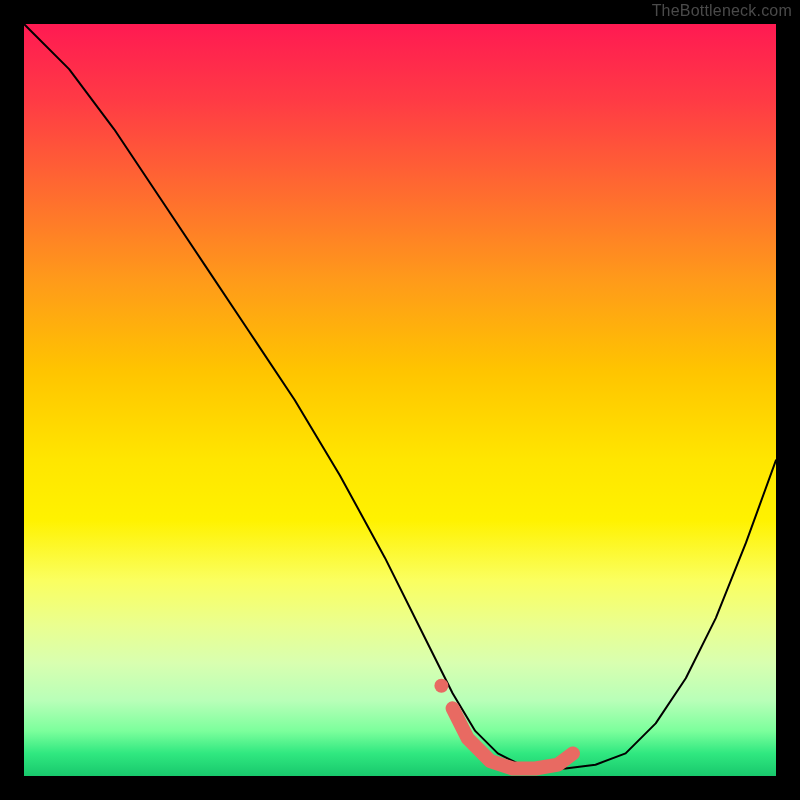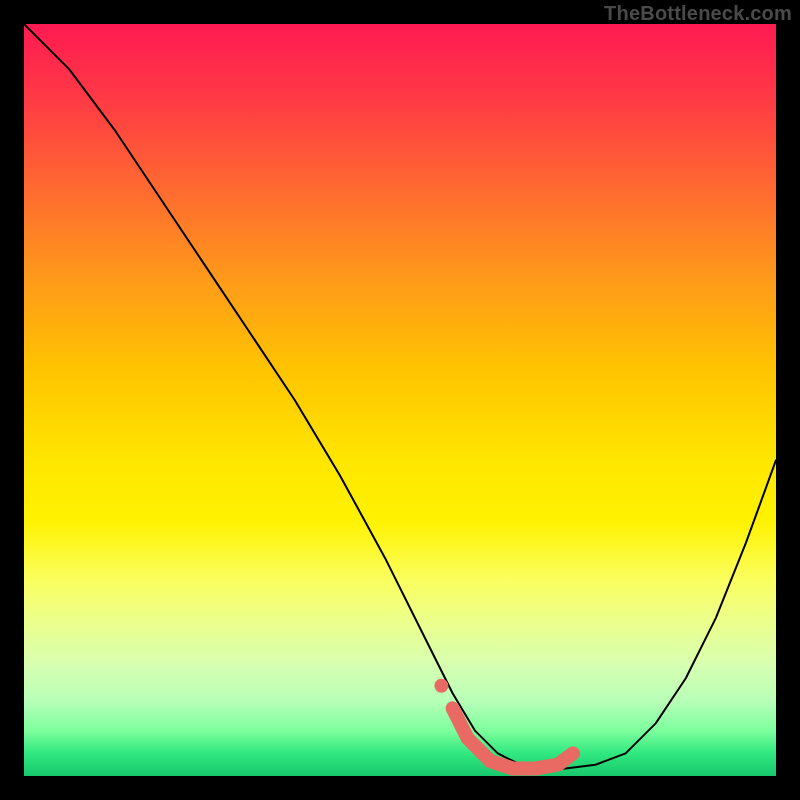--- a/index.html
+++ b/index.html
@@ -15,21 +15,21 @@
           #ffe600 58%,
           #fff200 66%,
           #faff60 74%,
           #eaff90 80%,
           #d8ffb0 85%,
           #b8ffb8 90%,
           #7cff9c 94%,
           #30e880 97%,
           #18c86c 100%)}
   svg.curve{position:absolute;left:0;top:0;width:100%;height:100%}
-  .watermark{position:absolute;top:2px;right:8px;color:#4a4a4a;font-size:20px;font-weight:700;letter-spacing:.2px}
+  .watermark{position:absolute;top:2px;right:8px;color:#4a4a4a;font-size:16px;font-weight:400;letter-spacing:.2px}
 </style>
 </head>
 <body>
 
 <div class="frame">
   <div class="watermark">TheBottleneck.com</div>
   <div class="plot">
     <div class="grad"></div>
     <svg class="curve" viewBox="0 0 752 752" preserveAspectRatio="none">
       <path id="mainPath" fill="none" stroke="#000" stroke-width="2" stroke-linecap="round" stroke-linejoin="round" d="M0.0 0.0 L45.1 45.1 L90.2 105.3 L135.4 173.0 L180.5 240.6 L225.6 308.3 L270.7 376.0 L315.8 451.2 L361.0 533.9 L406.1 624.2 L428.6 669.3 L451.2 706.9 L473.8 729.4 L496.3 740.7 L518.9 744.5 L541.4 744.5 L571.5 740.7 L601.6 729.4 L631.7 699.4 L661.8 654.2 L691.8 594.1 L721.9 518.9 L752.0 436.2"></path>

